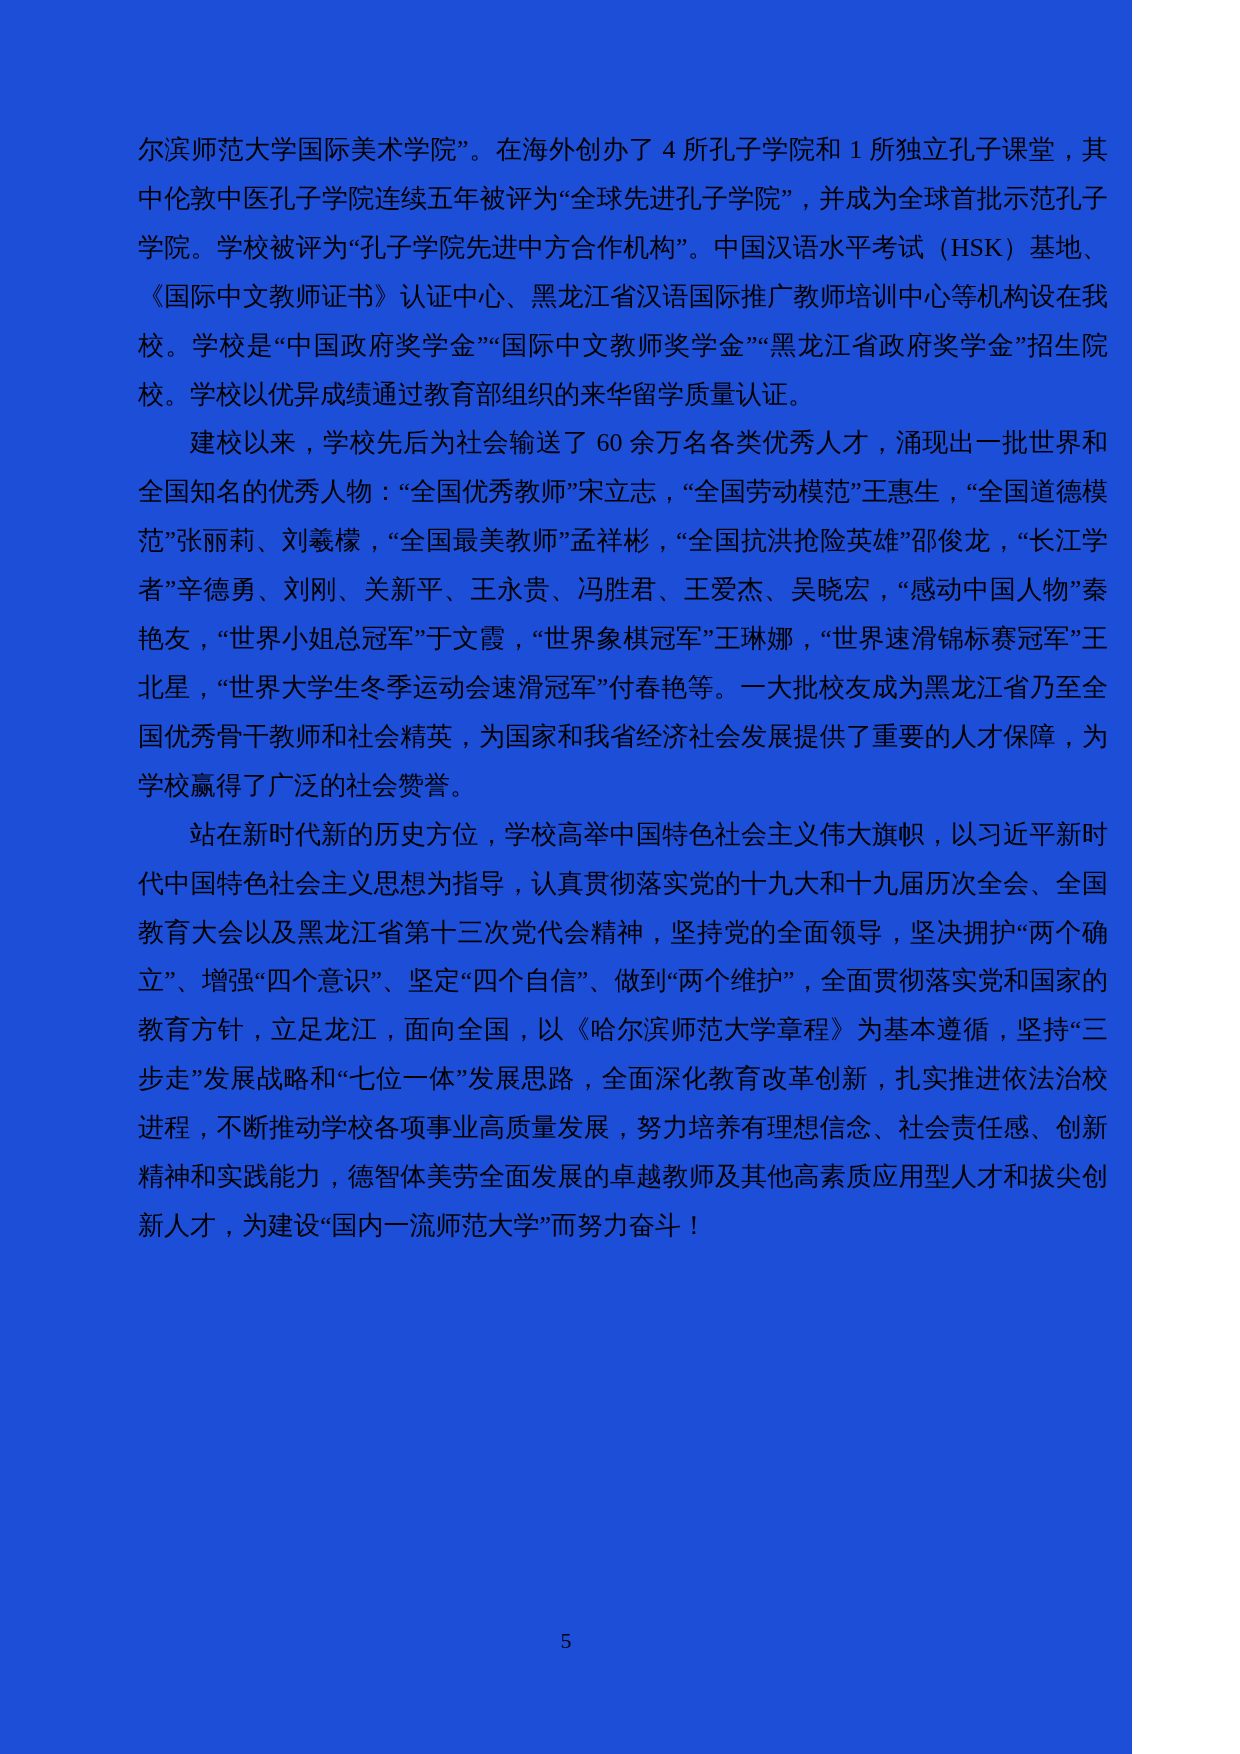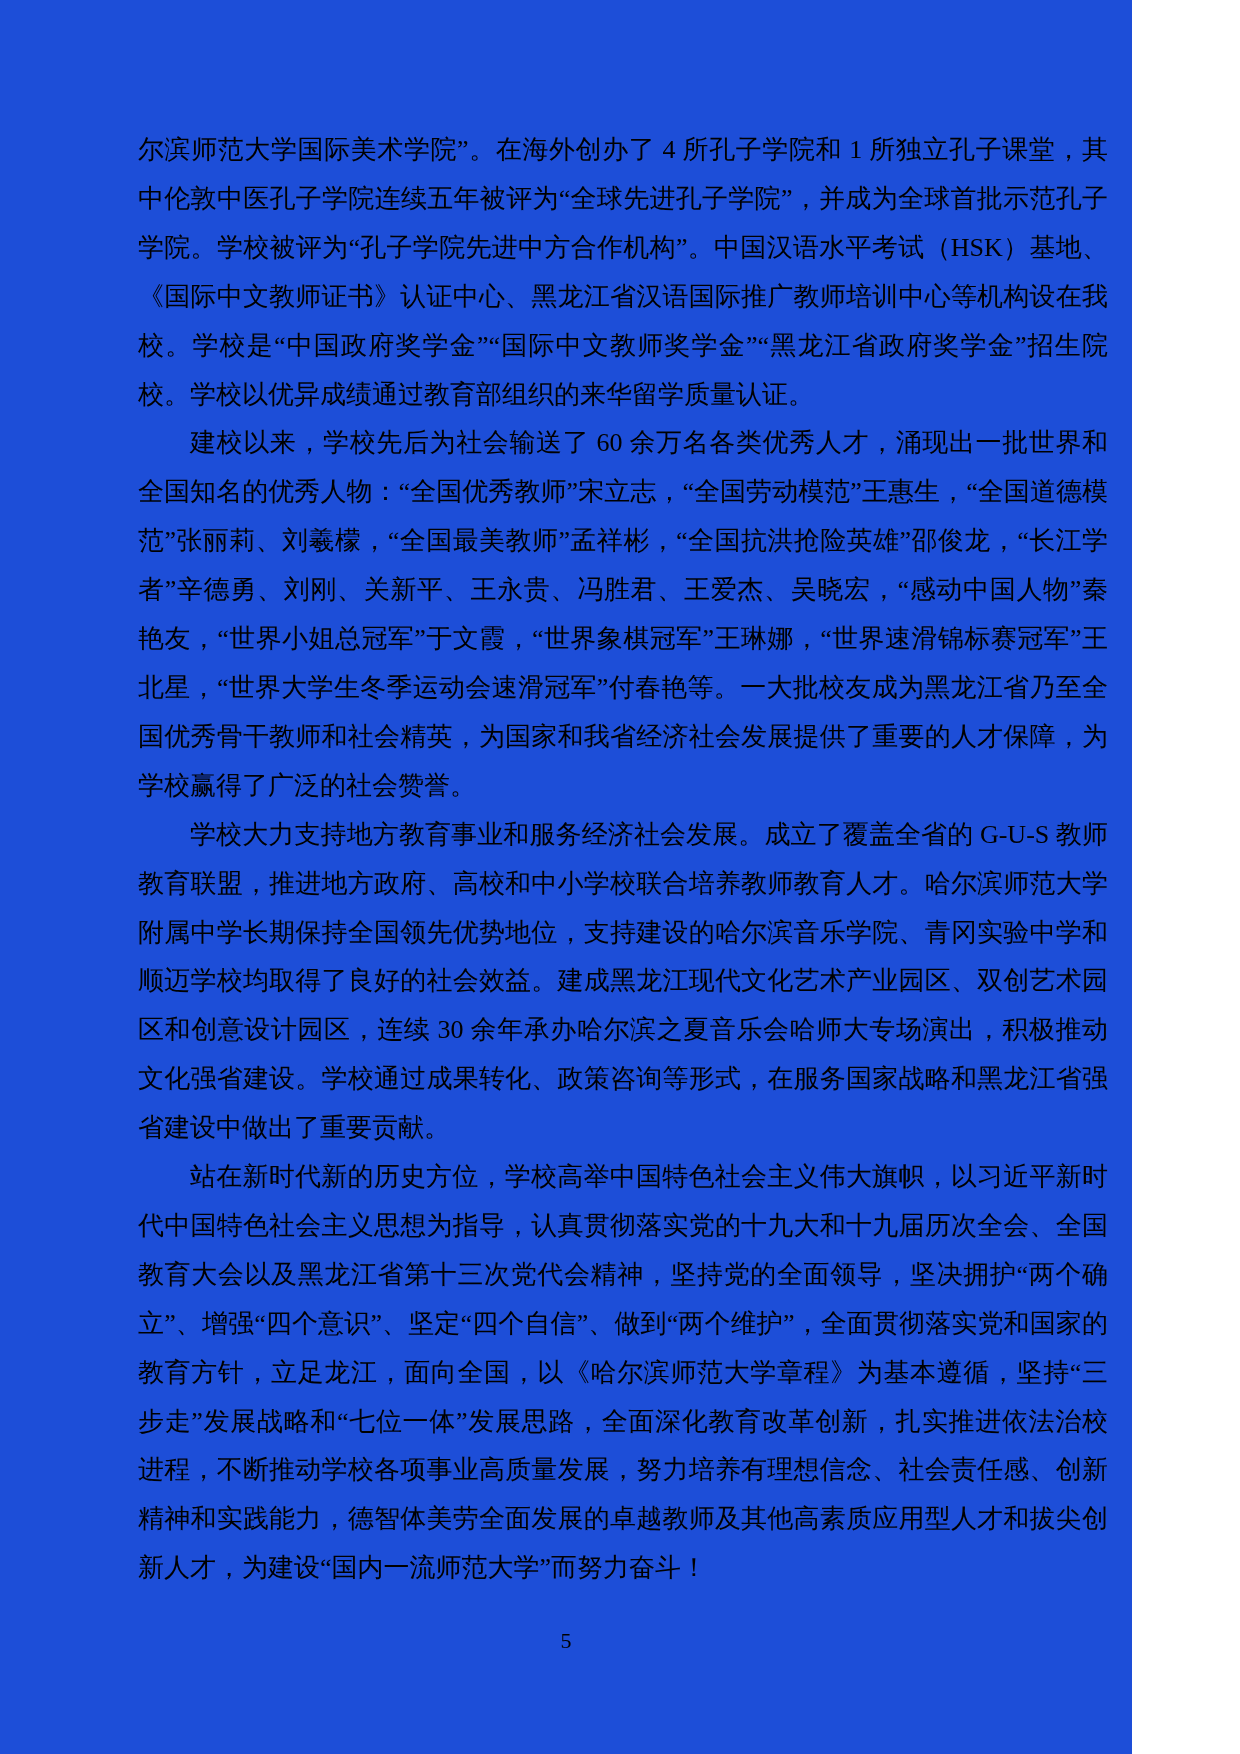--- a/index.html
+++ b/index.html
@@ -44,17 +44,16 @@
     color: #000000;
   }
 </style>
 </head>
 <body>
 
 <div class="page">
   <div class="content">
     <p class="para">尔滨师范大学国际美术学院”。在海外创办了 4 所孔子学院和 1 所独立孔子课堂，其中伦敦中医孔子学院连续五年被评为“全球先进孔子学院”，并成为全球首批示范孔子学院。学校被评为“孔子学院先进中方合作机构”。中国汉语水平考试（HSK）基地、《国际中文教师证书》认证中心、黑龙江省汉语国际推广教师培训中心等机构设在我校。学校是“中国政府奖学金”“国际中文教师奖学金”“黑龙江省政府奖学金”招生院校。学校以优异成绩通过教育部组织的来华留学质量认证。</p>
     <p class="para indent">建校以来，学校先后为社会输送了 60 余万名各类优秀人才，涌现出一批世界和全国知名的优秀人物：“全国优秀教师”宋立志，“全国劳动模范”王惠生，“全国道德模范”张丽莉、刘羲檬，“全国最美教师”孟祥彬，“全国抗洪抢险英雄”邵俊龙，“长江学者”辛德勇、刘刚、关新平、王永贵、冯胜君、王爱杰、吴晓宏，“感动中国人物”秦艳友，“世界小姐总冠军”于文霞，“世界象棋冠军”王琳娜，“世界速滑锦标赛冠军”王北星，“世界大学生冬季运动会速滑冠军”付春艳等。一大批校友成为黑龙江省乃至全国优秀骨干教师和社会精英，为国家和我省经济社会发展提供了重要的人才保障，为学校赢得了广泛的社会赞誉。</p>
-    <p class="para indent">学校大力支持地方教育事业和服务经济社会发展。成立了覆盖全省的 G-U-S 教师教育联盟，推进地方政府、高校和中小学校联合培养教师教育人才。哈尔滨师范大学附属中学长期保持全国领先优势地位，支持建设的哈尔滨音乐学院、青冈实验中学和顺迈学校均取得了良好的社会效益。建成黑龙江现代文化艺术产业园区、双创艺术园区和创意设计园区，连续 30 余年承办哈尔滨之夏音乐会哈师大专场演出，积极推动文化强省建设。学校通过成果转化、政策咨询等形式，在服务国家战略和黑龙江省强省建设中做出了重要贡献。</p>
     <p class="para indent">站在新时代新的历史方位，学校高举中国特色社会主义伟大旗帜，以习近平新时代中国特色社会主义思想为指导，认真贯彻落实党的十九大和十九届历次全会、全国教育大会以及黑龙江省第十三次党代会精神，坚持党的全面领导，坚决拥护“两个确立”、增强“四个意识”、坚定“四个自信”、做到“两个维护”，全面贯彻落实党和国家的教育方针，立足龙江，面向全国，以《哈尔滨师范大学章程》为基本遵循，坚持“三步走”发展战略和“七位一体”发展思路，全面深化教育改革创新，扎实推进依法治校进程，不断推动学校各项事业高质量发展，努力培养有理想信念、社会责任感、创新精神和实践能力，德智体美劳全面发展的卓越教师及其他高素质应用型人才和拔尖创新人才，为建设“国内一流师范大学”而努力奋斗！</p>
   </div>
   <div class="page-number">5</div>
 </div>
 
 </body></html>

